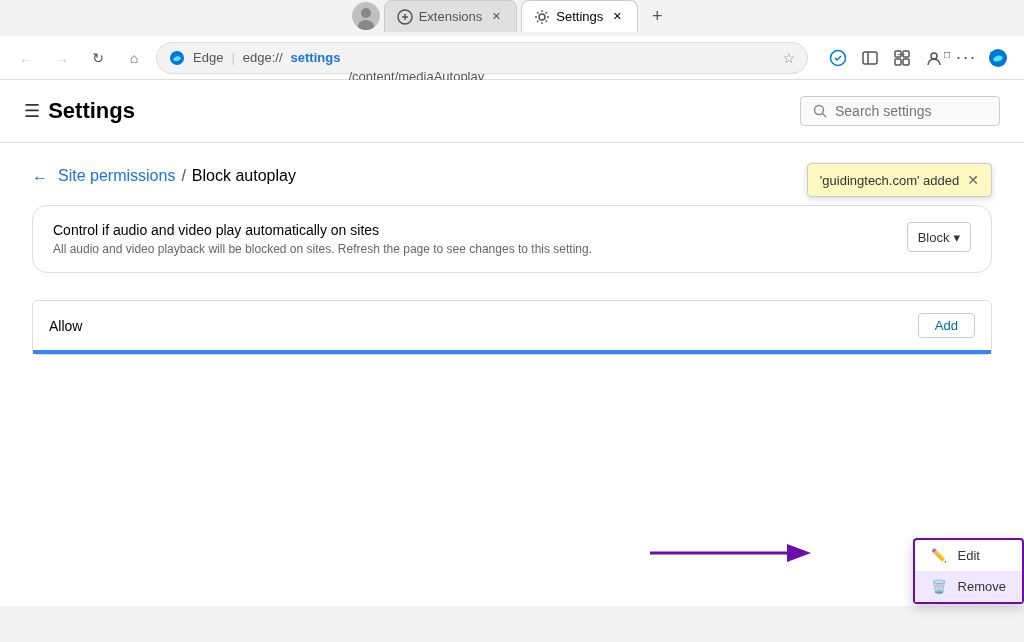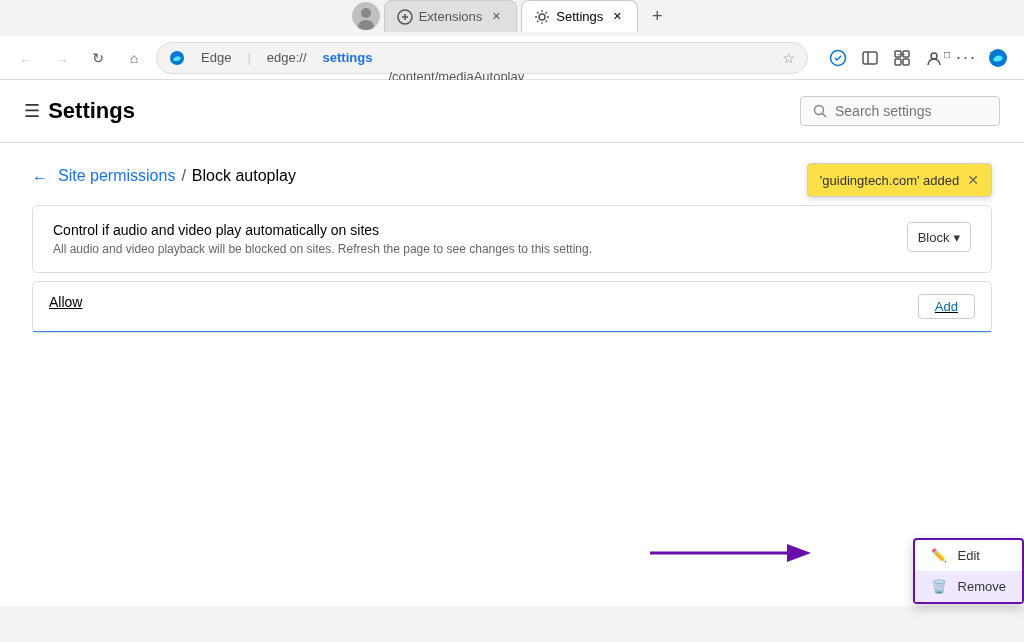--- a/index.html
+++ b/index.html
@@ -44,21 +44,21 @@
       height: 44px; padding: 0 12px; gap: 8px;
       border-bottom: 1px solid #ddd;
     }
     .nav-btn {
       width: 28px; height: 28px; display: flex; align-items: center; justify-content: center;
       border-radius: 4px; cursor: pointer; color: #555; font-size: 14px;
       background: transparent; border: none;
     }
     .nav-btn.disabled { opacity: 0.3; cursor: default; }
     .address-box {
-      flex: 1; display: flex; align-items: center; gap: 16px;
+      flex: 1; display: flex; align-items: center; gap: 8px;
       background: #f3f3f3; border: 1px solid #ddd; border-radius: 20px;
       height: 32px; padding: 0 12px; font-size: 13px;
     }
     .toolbar-icons { display: flex; align-items: center; gap: 4px; margin-left: 8px; }
     .toolbar-icon {
       width: 28px; height: 28px; display: flex; align-items: center; justify-content: center;
       border-radius: 4px; cursor: pointer; color: #555; font-size: 15px;
       background: transparent; border: none;
     }
 
@@ -90,45 +90,45 @@
     .breadcrumb { display: flex; align-items: center; gap: 6px; margin-bottom: 20px; font-size: 16px; }
     .breadcrumb-link { color: #1a73e8; cursor: pointer; text-decoration: none; font-size: 16px; }
     .breadcrumb-sep { color: #555; font-size: 16px; }
     .breadcrumb-current { color: #000; font-size: 16px; font-weight: 400; }
     .back-arrow { color: #1a73e8; cursor: pointer; font-size: 16px; margin-right: 4px; }
 
     
     .toast {
       position: absolute; right: 32px; top: 20px;
       display: flex; align-items: center; gap: 8px;
-      background: #fde047; border: 1px solid #ccc; border-radius: 4px;
+      background: #fef9c3; border: 1px solid #ccc; border-radius: 4px;
       padding: 8px 12px; font-size: 13px; color: #333; box-shadow: 0 2px 6px rgba(0,0,0,0.15);
     }
     .toast-close { cursor: pointer; color: #666; font-size: 14px; }
 
     
     .card {
-      border: 1px solid #ddd; border-radius: 6px; padding: 16px 20px;
-      background: #fff; margin-bottom: 8px;
+      border: 1px solid #ddd; border-radius: 15px; padding: 16px 20px;
+      background: #fff; margin-bottom: 27px;
     }
     .card-row { display: flex; align-items: flex-start; justify-content: space-between; }
     .card-label { font-size: 14px; font-weight: 500; color: #000; margin-bottom: 4px; }
     .card-desc { font-size: 12px; color: #666; }
     .dropdown-btn {
       display: flex; align-items: center; gap: 4px;
       border: 1px solid #ccc; border-radius: 4px; padding: 4px 10px;
       font-size: 13px; cursor: pointer; background: #fff; color: #333;
       white-space: nowrap; height: 30px;
     }
 
     
     .allow-section { border: 1px solid #ddd; border-radius: 6px; background: #fff; }
     .allow-header {
-      display: flex; justify-content: space-between;
-      padding: 12px 16px; border-bottom: 1px solid #3b82f6; text-decoration: underline;
+      display: flex; align-items: center; justify-content: space-between;
+      padding: 12px 16px; border-bottom: 4px solid #3b82f6;
     }
     .allow-title { font-size: 14px; font-weight: 500; color: #000; }
     .add-btn {
       border: 1px solid #ccc; border-radius: 4px; padding: 4px 16px;
       font-size: 13px; cursor: pointer; background: #fff; color: #0369a1;
     }
     .site-row {
       display: flex; align-items: center; padding: 10px 16px;
       gap: 10px; font-size: 13px; color: #333; position: relative;
     }

